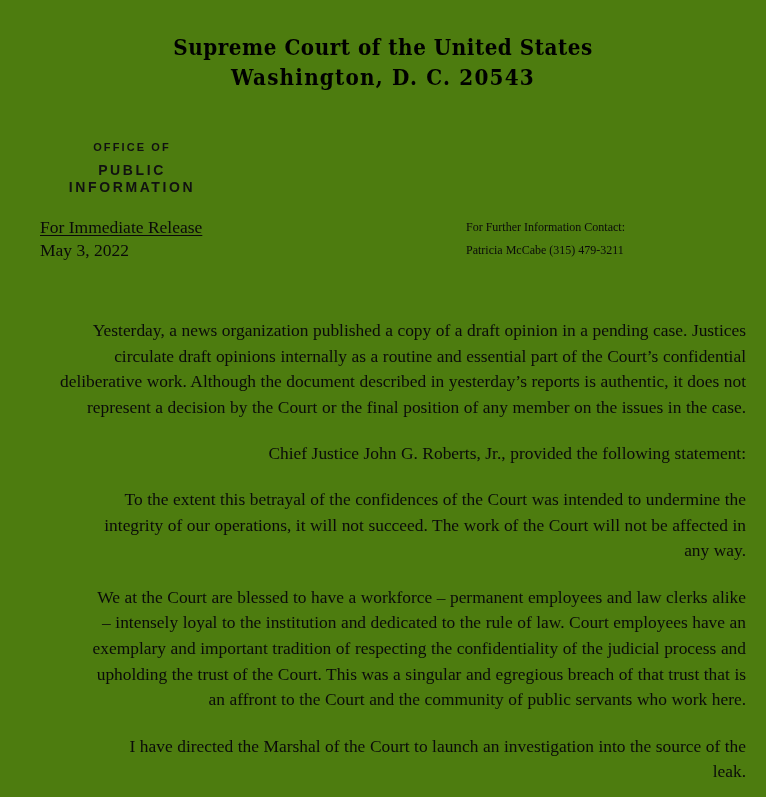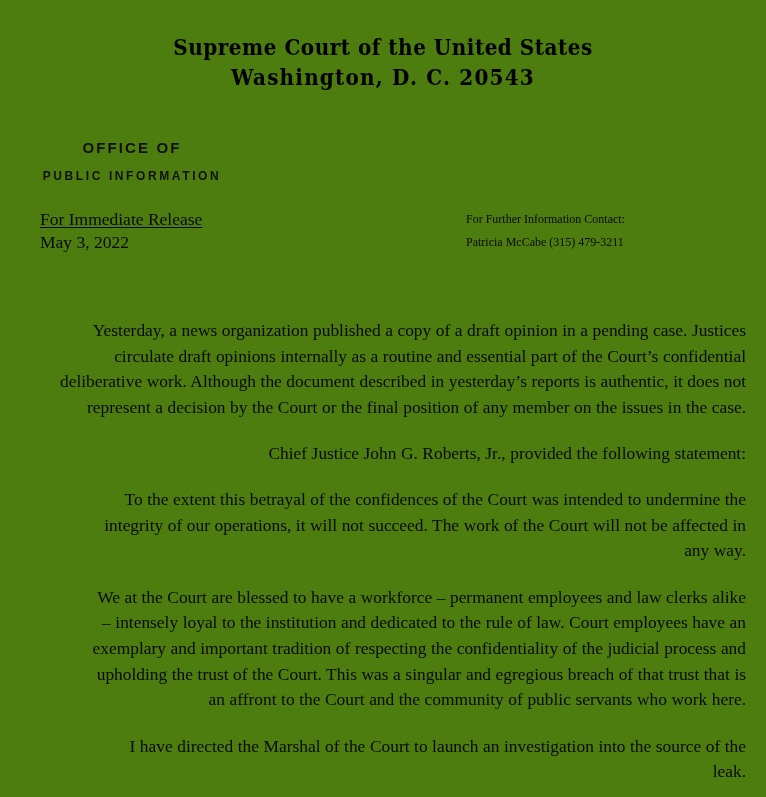--- a/index.html
+++ b/index.html
@@ -57,37 +57,37 @@
   .office-block {
     position: absolute;
     top: 141px;
     left: 42px;
     width: 180px;
     text-align: center;
     font-family: "Liberation Sans", "DejaVu Sans", sans-serif;
     color: #111111;
   }
   .office-of {
-    font-size: 15px;
+    font-size: 11px;
     letter-spacing: 2.1px;
     line-height: 13px;
     font-weight: 600;
   }
   .public-information {
-    font-size: 12px;
+    font-size: 14px;
     letter-spacing: 2.6px;
     line-height: 17px;
     font-weight: 600;
-    margin-top: 14px;
+    margin-top: 8px;
   }
 
   
   .release-row {
     position: absolute;
-    top: 208px;
+    top: 216px;
     left: 0;
     width: 766px;
     height: 60px;
   }
   .release-left {
     position: absolute;
     left: 40px;
     top: 0;
     font-size: 17.5px;
     line-height: 22px;

